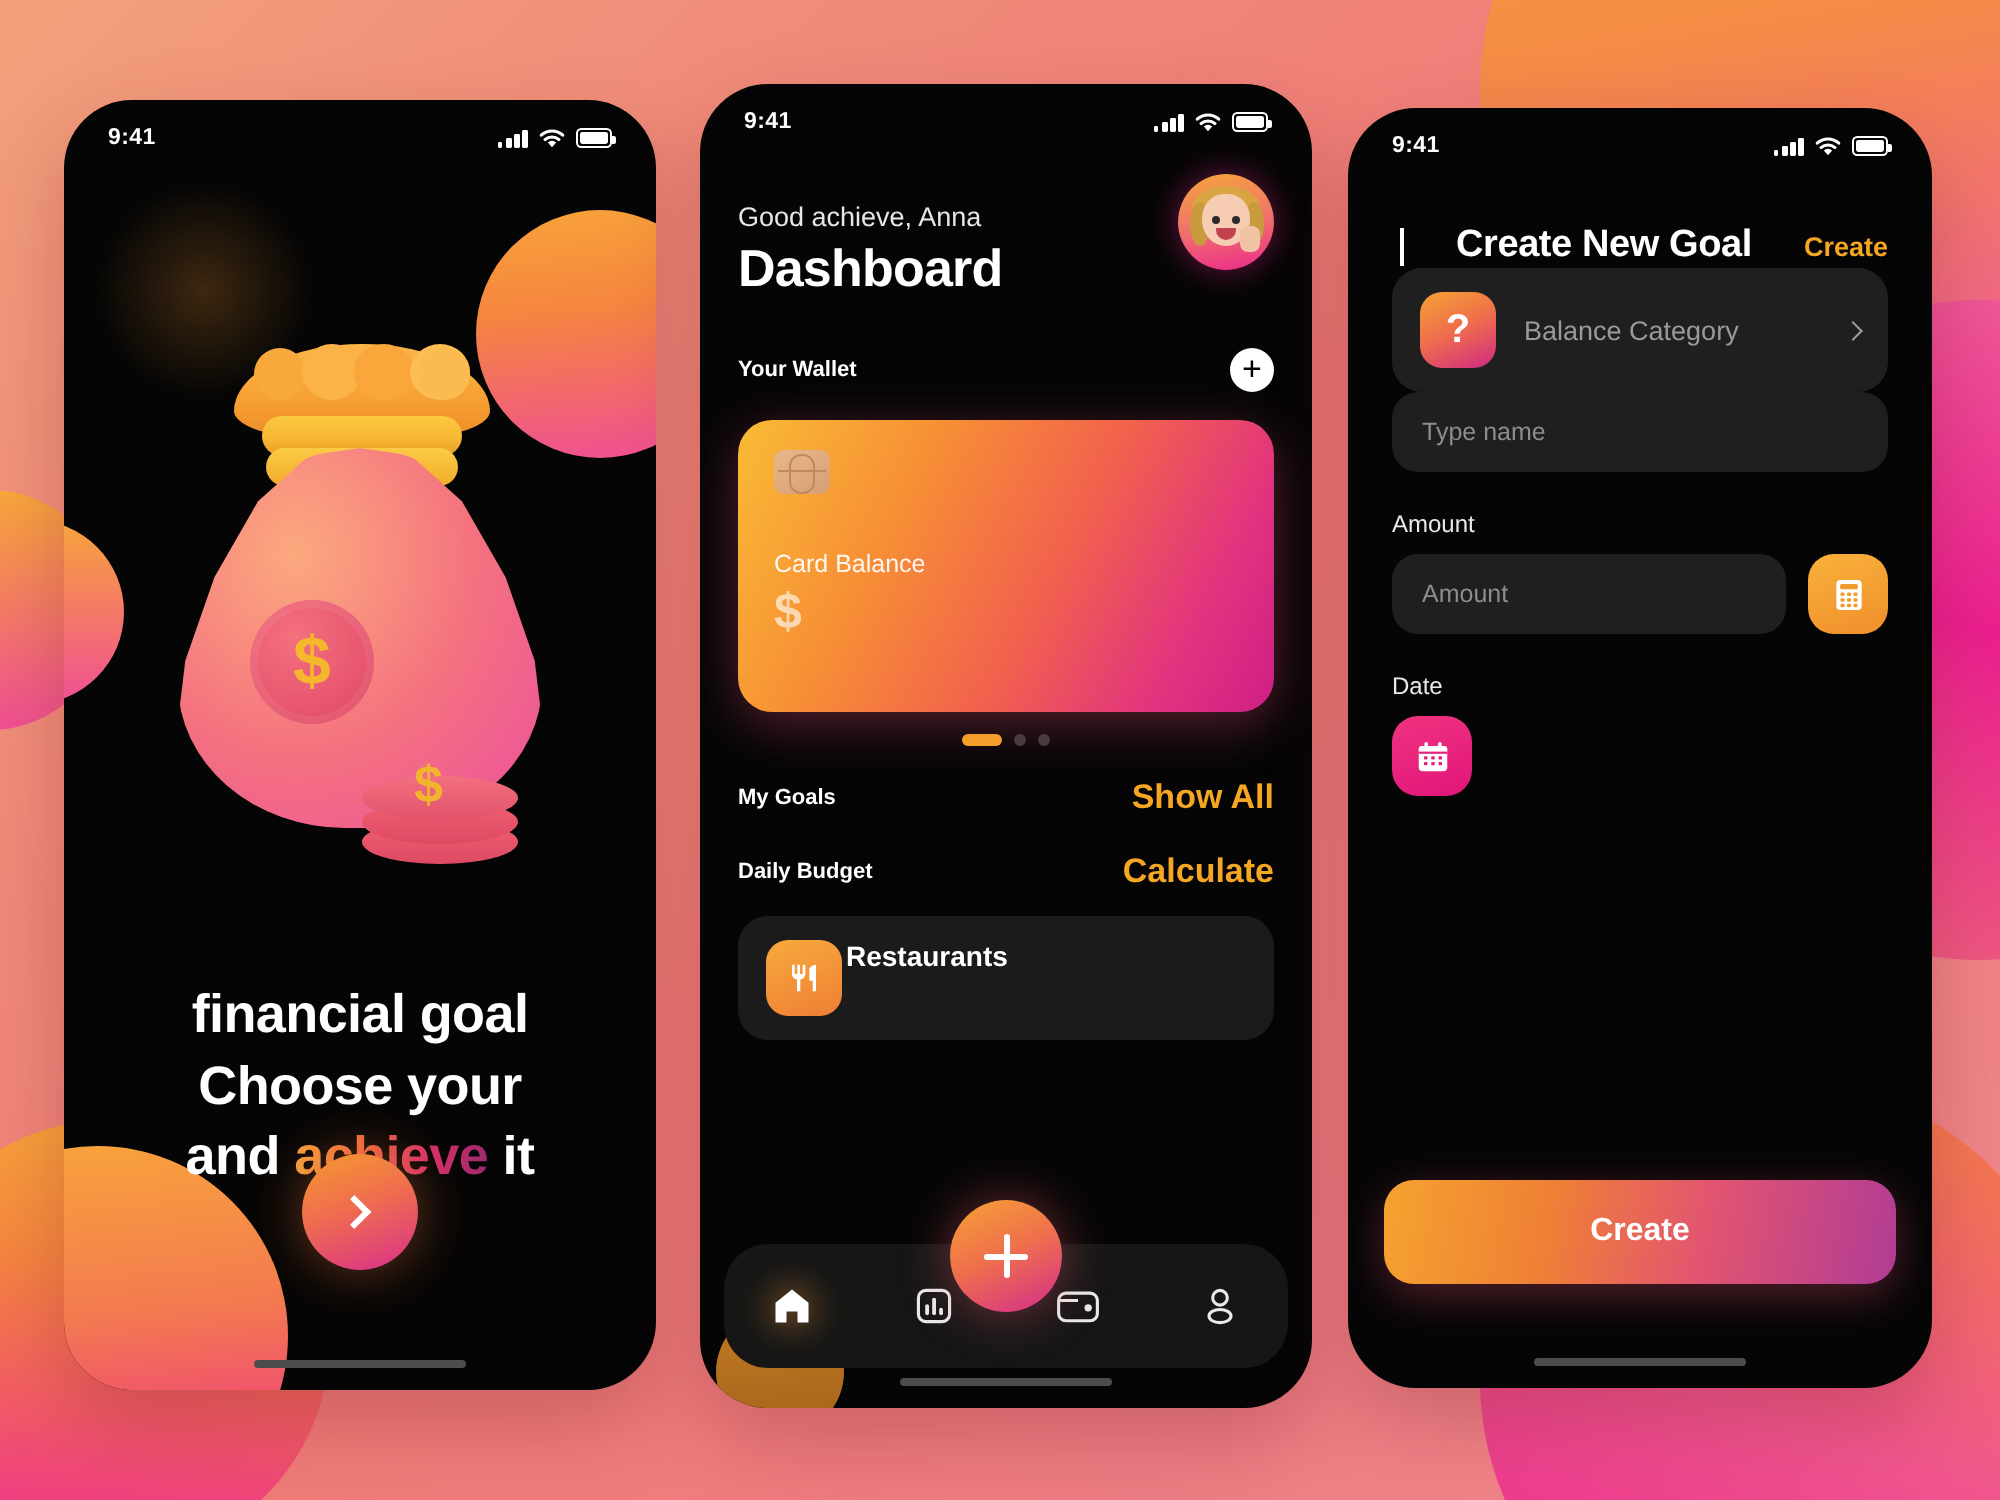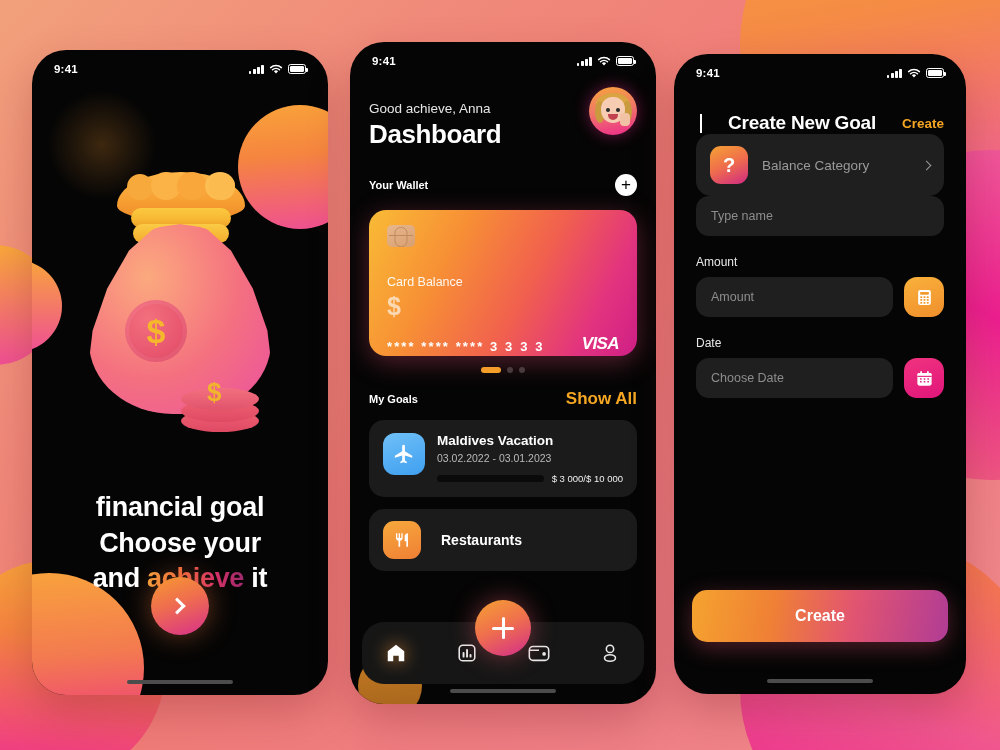--- a/index.html
+++ b/index.html
@@ -252,21 +252,21 @@
   .goal-main { flex:1; min-width:0; }
   .goal-title { color:#fff; font-size:13.5px; font-weight:700; }
   .goal-dates { color:#b9b9b9; font-size:10.5px; margin-top:4px; }
   .goal-prog-row { display:flex; align-items:center; gap:8px; margin-top:9px; }
   .prog-track { flex:1; height:7px; border-radius:5px; background:#0a0a0a; overflow:hidden; }
   .prog-fill { height:100%; width:30%; border-radius:5px; background:linear-gradient(90deg,#56b3f0,#4aa8ee); }
   .prog-label { color:#efefef; font-size:9.5px; white-space:nowrap; }
 
   .budget-card {
     margin-top:12px; background:#1b1b1b; border-radius:15px;
-    padding:12px 14px; display:flex; gap:20px; align-items:center;
+    padding:12px 14px; display:flex; gap:2px; 
   }
   .budget-icon {
     width:38px; height:38px; border-radius:11px; flex:none;
     background:linear-gradient(160deg,#f7a93c 0%, #ef7f35 100%);
     display:flex; align-items:center; justify-content:center; color:#fff; font-size:16px;
   }
   .budget-name { color:#fff; font-size:14px; font-weight:700; }
 
   .tabbar {
     position:absolute; left:12px; right:12px; bottom:20px; height:62px;
@@ -457,55 +457,38 @@
       <span class="sec-title">Your Wallet</span>
       <span class="plus-circle">+</span>
     </div>
 
     <div class="card">
       <div class="chip"></div>
       <div class="card-label">Card Balance</div>
       <div class="card-amount">
         <span class="card-cur">$</span>
       </div>
-      <div class="card-foot">
-        <span class="card-num"><span>**** **** ****</span> <span>3 3 3 3</span></span>
-        <span class="visa">VISA</span>
-      </div>
     </div>
 
     <div class="dots">
       <span class="dot active"></span>
       <span class="dot"></span>
       <span class="dot"></span>
     </div>
 
     <div class="sec-row" style="margin-top:16px;">
       <span class="sec-title">My Goals</span>
       <span class="sec-link">Show All</span>
     </div>
 
-    <div class="goal-card">
-      <div class="goal-icon">
-        <svg width="22" height="22" viewBox="0 0 24 24">
-            <path fill="#fff" d="M21 16v-2l-8-5V3.5A1.5 1.5 0 0 0 11.5 2 1.5 1.5 0 0 0 10 3.5V9l-8 5v2l8-2.5V19l-2 1.5V22l3.5-1 3.5 1v-1.5L13 19v-5.5z"></path>
-          </svg>
-      </div>
-      <div class="goal-main">
-        <div class="goal-title">Maldives Vacation</div>
-        <div class="goal-dates">03.02.2022 - 03.01.2023</div>
-        <div class="goal-prog-row">
-          <span class="prog-track">
-            <span class="prog-fill" id="goalFill" style="width: 30%;"></span>
-          </span>
-          <span class="prog-label">$ 3 000/$ 10 000</span>
-        </div>
-      </div>
-    </div>
-
+
+    <div class="sec-row" style="margin-top:17px;">
+      <span class="sec-title">Daily Budget</span>
+      <span class="sec-link">Calculate</span>
+    </div>
 
     <div class="budget-card">
       <div class="budget-icon">
         <svg width="16" height="16" viewBox="0 0 24 24">
             <path fill="#fff" d="M11 9H9V2H7v7H5V2H3v7c0 2.12 1.66 3.84 3.75 3.97V22h2.5v-9.03C11.34 12.84 13 11.12 13 9V2h-2zm5-3v8h2.5v8H21V2c-2.76 0-5 2.24-5 4"></path>
           </svg>
       </div>
       <div class="budget-name">Restaurants</div>
     </div>
   </div>
@@ -599,21 +582,20 @@
             <rect x="6.6" y="17.6" width="2.6" height="2.2" rx=".7"></rect>
             <rect x="10.7" y="17.6" width="2.6" height="2.2" rx=".7"></rect>
             <rect x="14.8" y="17.6" width="2.6" height="2.2" rx=".7"></rect>
           </g>
         </svg>
       </div>
     </div>
 
     <div class="field-label">Date</div>
     <div class="row-inp">
-      <div class="inp">Choose Date</div>
       <div class="sq-btn cal">
         <svg width="19" height="19" viewBox="0 0 24 24">
           <rect x="3" y="5" width="18" height="16" rx="2.6" fill="#fff"></rect>
           <rect x="3" y="5" width="18" height="4" rx="2" fill="#fff"></rect>
           <rect x="6.6" y="2.6" width="2.2" height="4.4" rx="1.1" fill="#fff"></rect>
           <rect x="15.2" y="2.6" width="2.2" height="4.4" rx="1.1" fill="#fff"></rect>
           <rect x="3" y="8.6" width="18" height="1.4" fill="#e4247c"></rect>
           <g fill="#e4247c">
             <rect x="6.3" y="11.6" width="2.2" height="2" rx=".5"></rect>
             <rect x="10.9" y="11.6" width="2.2" height="2" rx=".5"></rect>

